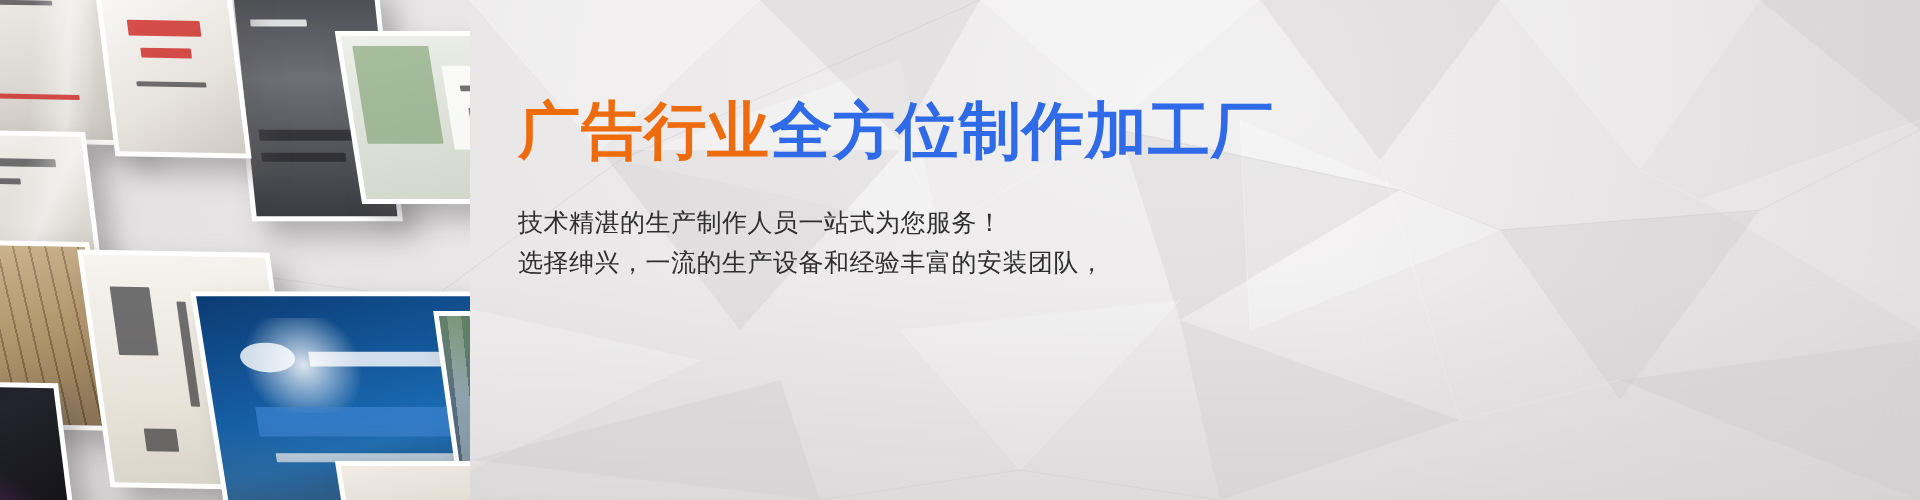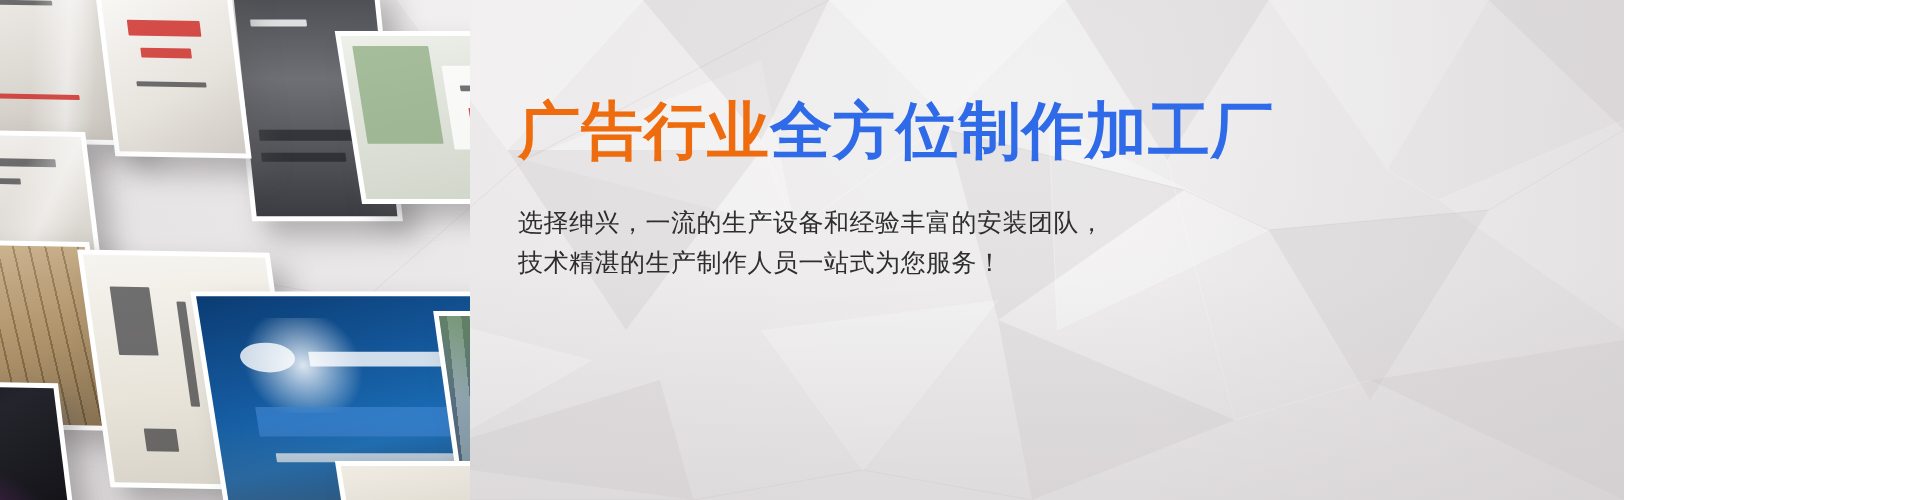--- a/index.html
+++ b/index.html
@@ -6,21 +6,21 @@
     margin: 0;
     padding: 0;
     background: #fff;
   }
   body {
     font-family: "Liberation Sans", "DejaVu Sans", sans-serif;
   }
 
   .banner {
     position: relative;
-    width: 1624px;
+    width: 1920px;
     height: 500px;
     overflow: hidden;
     background: #e9e7e8;
   }
 
   
   .bg-base {
     position: absolute;
     inset: 0;
     background:
@@ -271,19 +271,19 @@
       </div>
 
     </div>
   </div>
 
   <div class="copy">
 
     <h1 class="headline"><span class="seg-orange">广告行业</span><span class="seg-blue">全方位制作加工厂</span></h1>
 
     <div class="sub">
+      <div class="sub-line">技术精湛的生产制作人员一站式为您服务！</div>
       <div class="sub-line">选择绅兴，一流的生产设备和经验丰富的安装团队，</div>
-      <div class="sub-line">技术精湛的生产制作人员一站式为您服务！</div>
     </div>
 
   </div>
 
 </div>
 
 </body></html>

